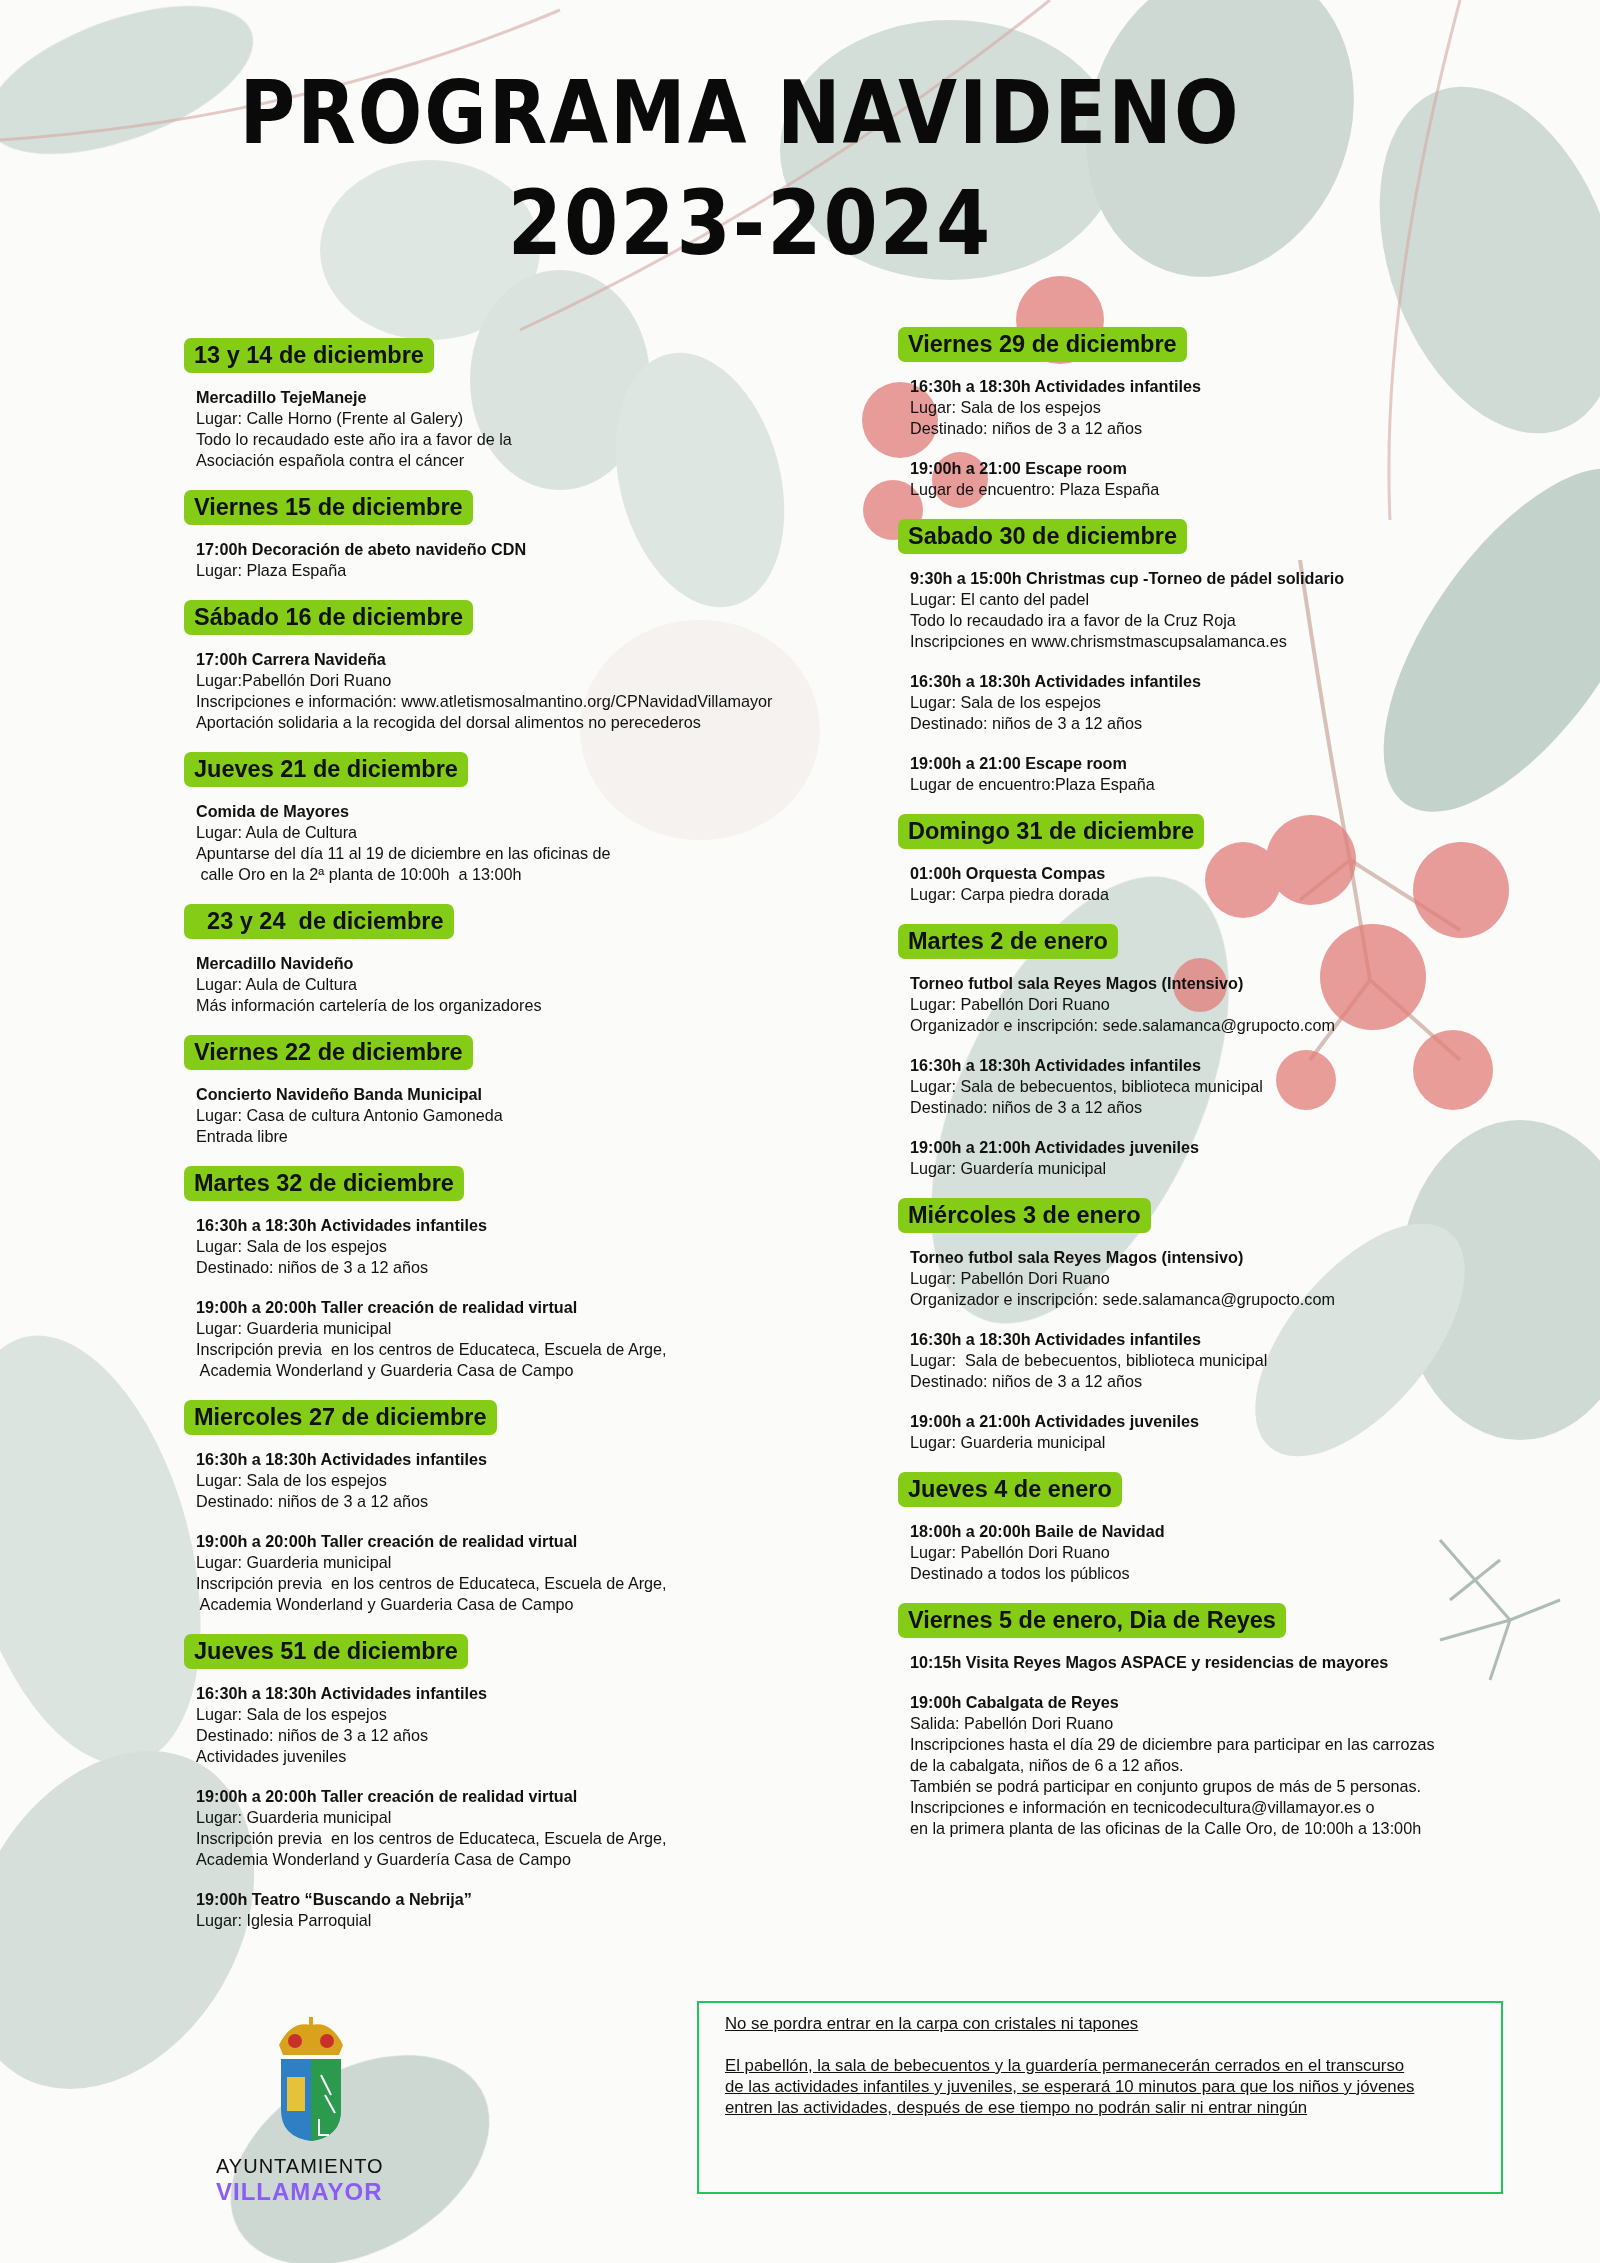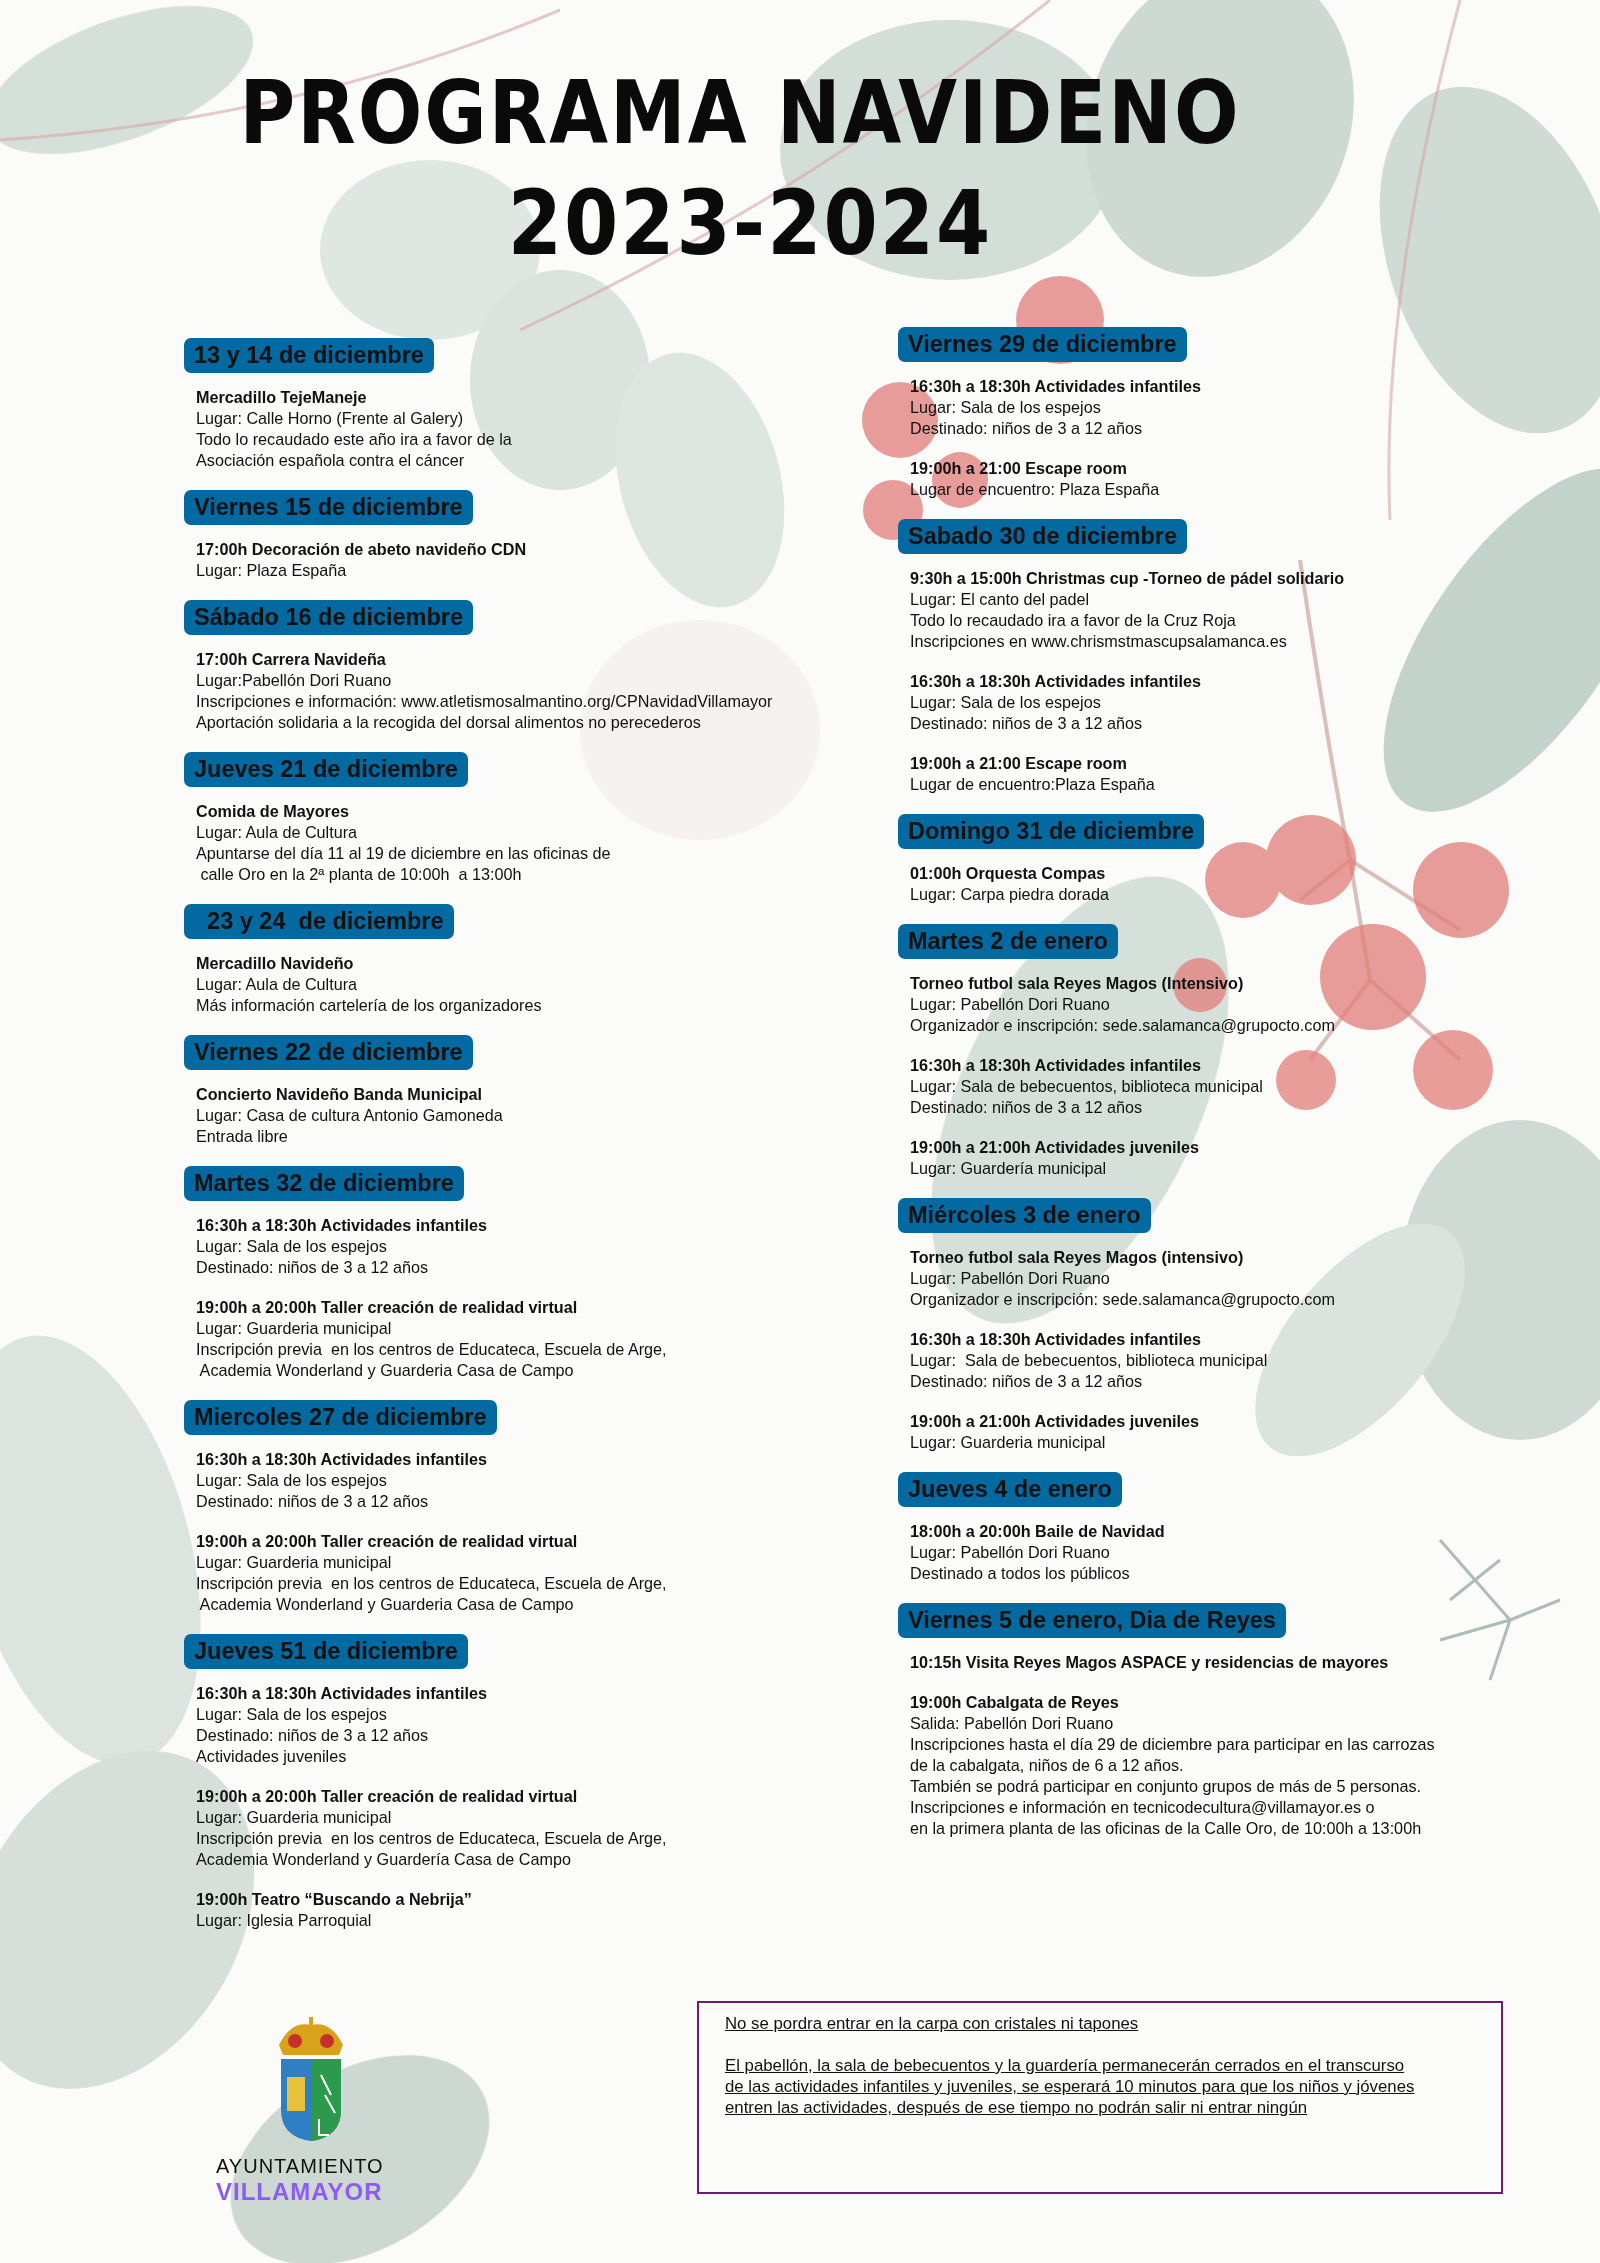--- a/index.html
+++ b/index.html
@@ -15,31 +15,31 @@
       font-family: "DejaVu Sans", sans-serif; font-weight: bold; color: #0a0a0a;
       letter-spacing: 2px; transform: scaleY(1.15);
     }
     .title.l1 { top: 68px; font-size: 76px; }
     .title.l2 { top: 178px; font-size: 78px; left: 10px; }
     .col { position: absolute; z-index: 2; }
     .col.left { left: 184px; top: 338px; width: 560px; }
     .col.right { left: 898px; top: 327px; width: 620px; }
     .day { margin-bottom: 10px; }
     .badge {
-      display: inline-block; background: #0369a1; color: #111;
+      display: inline-block; background: #84cc16; color: #111;
       font-weight: bold; font-size: 23.5px; padding: 3px 10px 4px 10px;
       border-radius: 7px; line-height: 28px; white-space: pre;
     }
     .events { padding-left: 12px; margin-top: 14px; }
     .event { margin-bottom: 19px; font-size: 16.2px; line-height: 21px; }
     .event .head { font-weight: bold; }
     .event .line { white-space: pre; }
     .notice {
       position: absolute; left: 697px; top: 2001px; width: 806px; height: 193px;
-      border: 2px solid #701a75; z-index: 2; background: rgba(250,250,249,0.85);
+      border: 2px solid #22c55e; z-index: 2; background: rgba(250,250,249,0.85);
       padding: 10px 26px; box-sizing: border-box;
       font-size: 16.8px; line-height: 21px;
     }
     .notice p { margin: 0; text-decoration: underline; white-space: pre; }
     .notice p.first { margin-bottom: 21px; }
     .logo { position: absolute; left: 216px; top: 2015px; z-index: 2; width: 200px; }
     .logo .t1 { font-size: 20px; letter-spacing: 1px; margin-top: 10px; color: #111; }
     .logo .t2 { font-size: 24px; font-weight: bold; letter-spacing: 1px; color: #8b5cf6; }
   </style>
 </head>

